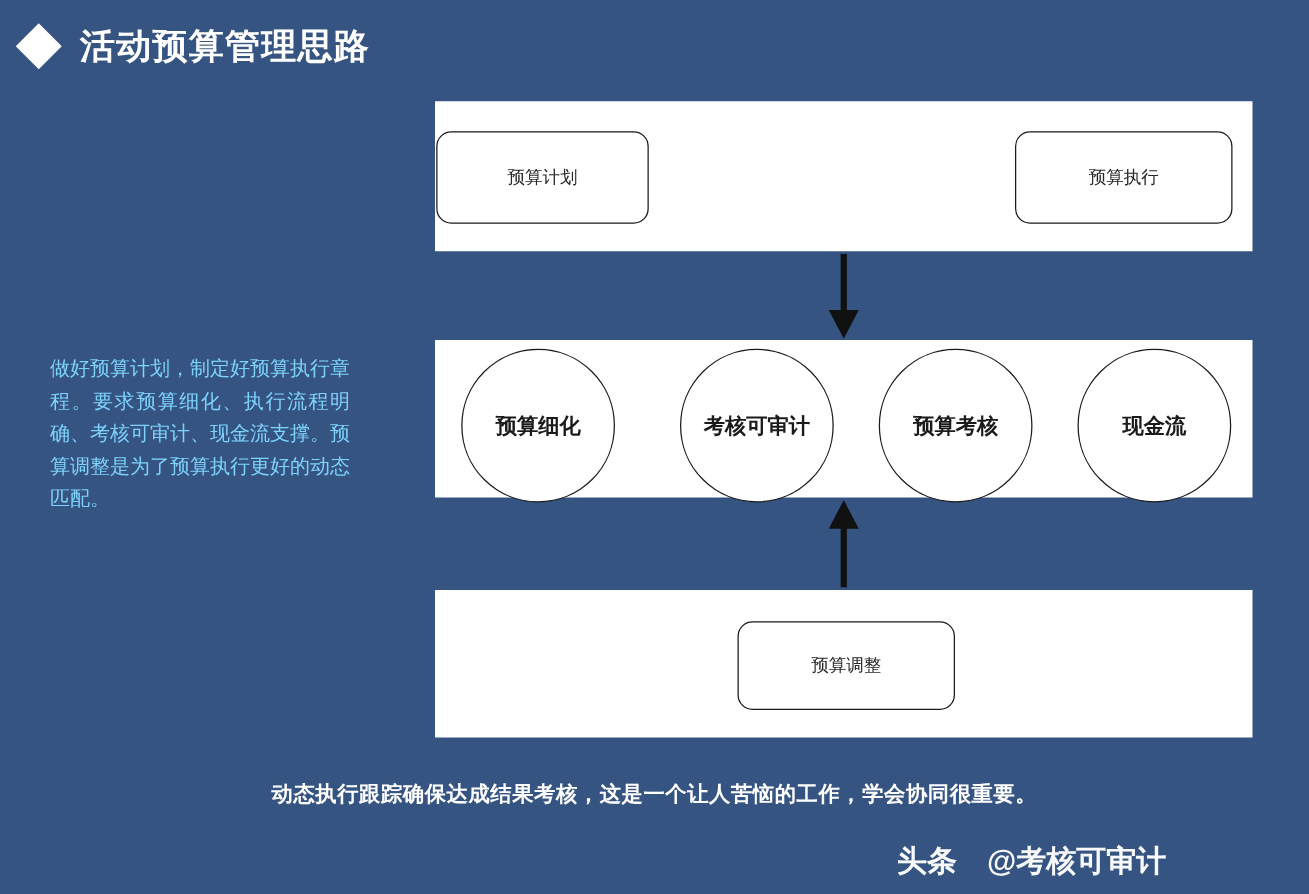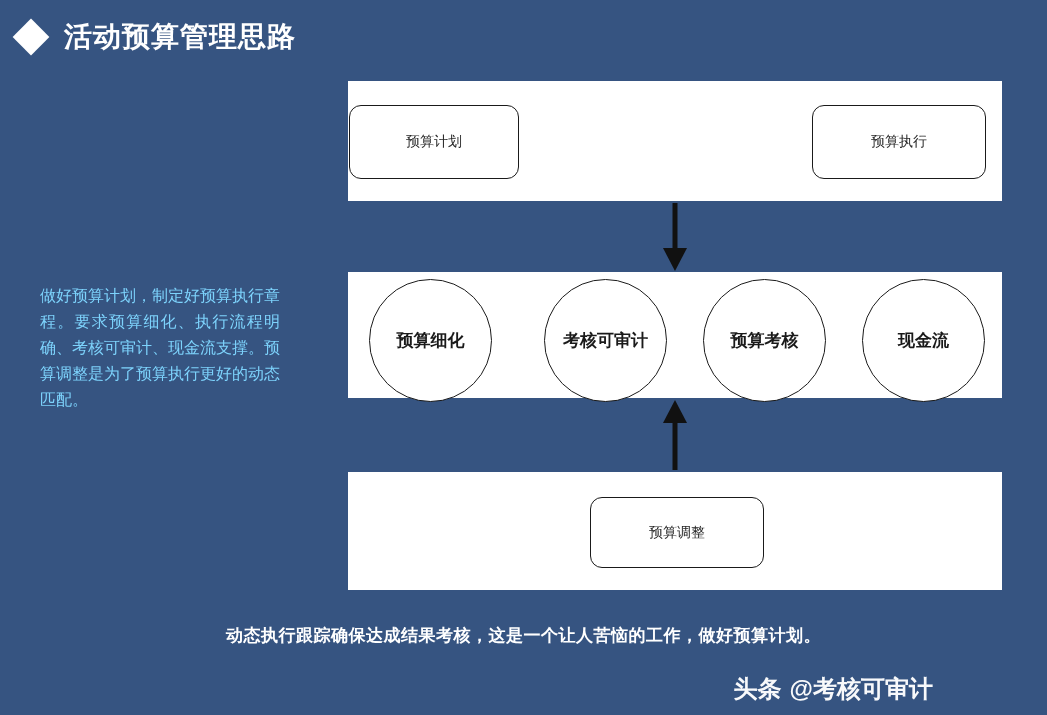--- a/index.html
+++ b/index.html
@@ -126,21 +126,21 @@
   .watermark {
     position: absolute;
     right: 20px;
     bottom: 10px;
     color: #ffffff;
     font-size: 24px;
     font-weight: bold;
     opacity: 0.97;
     white-space: nowrap;
   }
-  .watermark .wm-brand { margin-right: 8px; text-align: center; }
+  .watermark .wm-brand { margin-right: 24px; text-align: center; }
 </style>
 </head>
 <body>
 
 <div class="slide">
 
   <div class="title-row">
     <div class="diamond"></div>
     <div class="title-text">活动预算管理思路</div>
   </div>
@@ -167,19 +167,19 @@
   <div class="arrow arrow-up">
     <svg width="44" height="70" viewBox="0 0 44 70" xmlns="http://www.w3.org/2000/svg">
       <line x1="22" y1="70" x2="22" y2="18" stroke="#111111" stroke-width="5"></line>
       <polygon points="22,0 10,23 34,23" fill="#111111"></polygon>
     </svg>
   </div>
 
   <div class="panel panel-bottom"></div>
   <div class="rnode node-adjust">预算调整</div>
 
-  <div class="footer-text">动态执行跟踪确保达成结果考核，这是一个让人苦恼的工作，做好预算计划。</div>
+  <div class="footer-text">动态执行跟踪确保达成结果考核，这是一个让人苦恼的工作，学会协同很重要。</div>
 
   <div class="watermark">
     <span class="wm-brand">头条</span><span>@考核可审计</span>
   </div>
 
 </div>
 
 </body></html>

